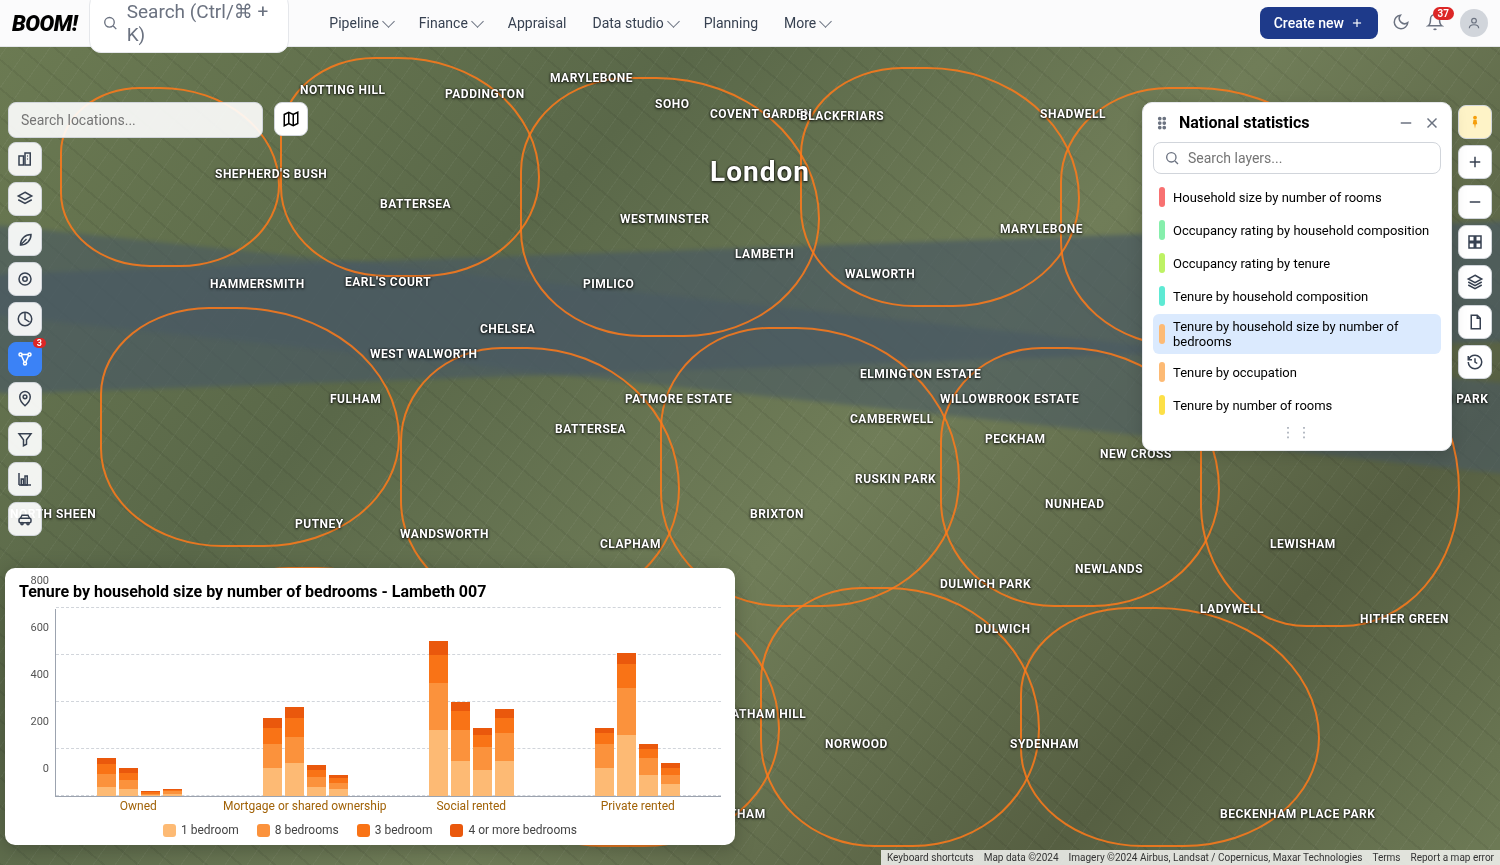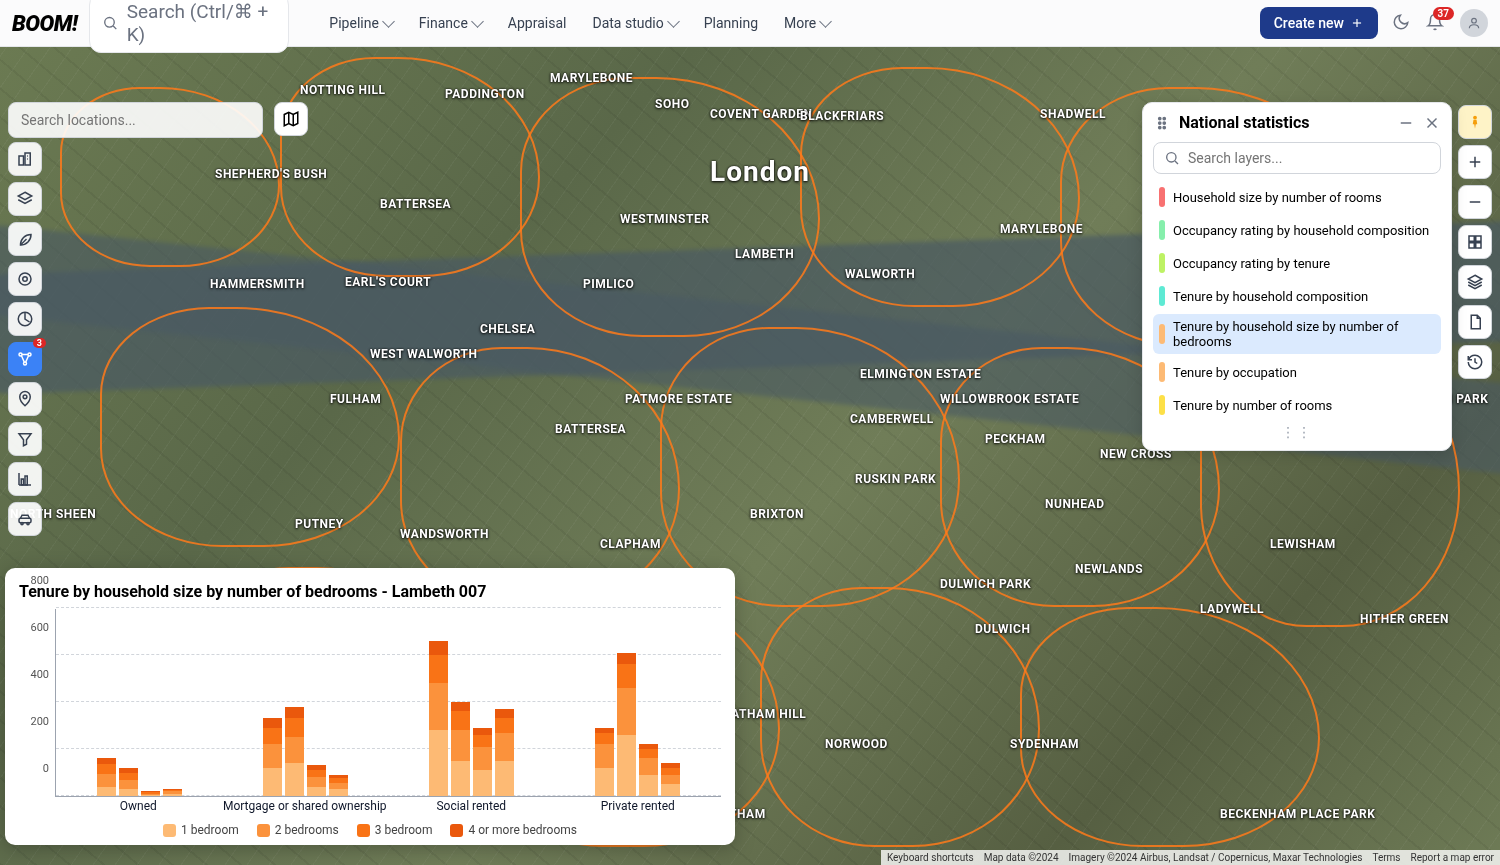--- a/index.html
+++ b/index.html
@@ -61,21 +61,21 @@
 
 
 .chart-popup { position: absolute; left: 5px; bottom: 20px; width: 730px; background: #fff; border-radius: 10px; box-shadow: 0 4px 20px rgba(0,0,0,0.25); z-index: 46; padding: 14px 14px 8px; }
 .chart-title { font-size: 16px; font-weight: 700; margin-bottom: 8px; }
 .chart-area { position: relative; height: 210px; margin-left: 36px; }
 .y-axis { position: absolute; left: -36px; top: 0; bottom: 22px; width: 34px; }
 .y-tick { position: absolute; right: 4px; font-size: 11px; color: #555; transform: translateY(-50%); }
 .grid-line { position: absolute; left: 0; right: 0; border-top: 1px dashed #d1d5db; }
 .plot { position: absolute; left: 0; right: 0; top: 0; bottom: 22px; border-left: 1px solid #9ca3af; border-bottom: 1px solid #9ca3af; }
 .x-labels { position: absolute; left: 0; right: 0; bottom: 0; height: 20px; display: flex; }
-.x-label { flex: 1; text-align: center; font-size: 12px; color: #0f172a; }
+.x-label { flex: 1; text-align: center; font-size: 12px; color: #a16207; }
 .bars-group { position: absolute; bottom: 0; display: flex; gap: 3px; align-items: flex-end; }
 .bar { width: 19px; display: flex; flex-direction: column-reverse; }
 .seg { width: 100%; }
 .legend { display: flex; justify-content: center; gap: 18px; margin-top: 4px; font-size: 12px; color: #444; }
 .legend-item { display: flex; align-items: center; gap: 5px; }
 .legend-sw { width: 13px; height: 13px; border-radius: 3px; }
 
 
 .attrib { position: absolute; bottom: 0; right: 0; background: rgba(255,255,255,0.8); font-size: 10px; color: #333; padding: 2px 6px; display: flex; gap: 10px; z-index: 30; }
 .attrib span { cursor: pointer; }
@@ -538,21 +538,21 @@
           <div class="x-label">Private rented</div>
         </div>
     </div>
     <div class="legend" id="legend">
         <div class="legend-item">
           <div class="legend-sw" style="background: rgb(253, 186, 116);"></div>
           <span>1 bedroom</span>
         </div>
         <div class="legend-item">
           <div class="legend-sw" style="background: rgb(251, 146, 60);"></div>
-          <span>2 bedrooms</span>
+          <span>8 bedrooms</span>
         </div>
         <div class="legend-item">
           <div class="legend-sw" style="background: rgb(249, 115, 22);"></div>
           <span>3 bedroom</span>
         </div>
         <div class="legend-item">
           <div class="legend-sw" style="background: rgb(234, 88, 12);"></div>
           <span>4 or more bedrooms</span>
         </div>
       </div>

